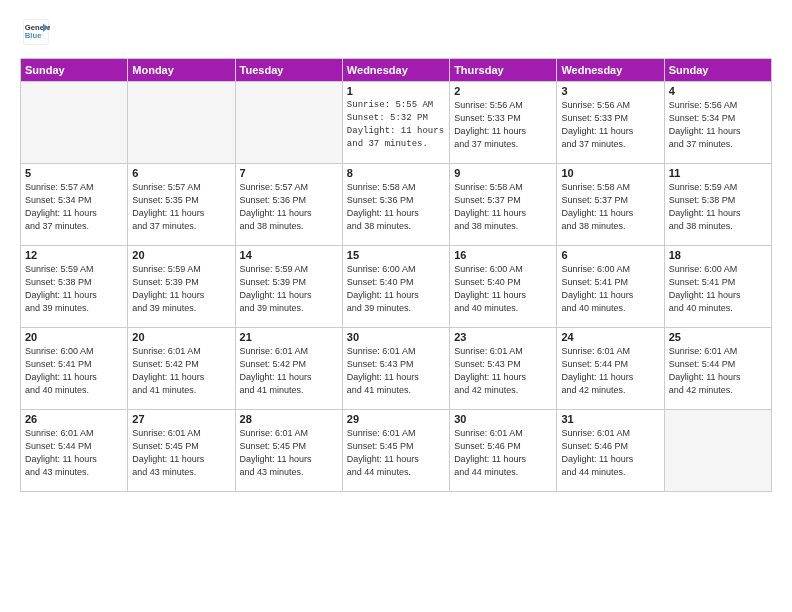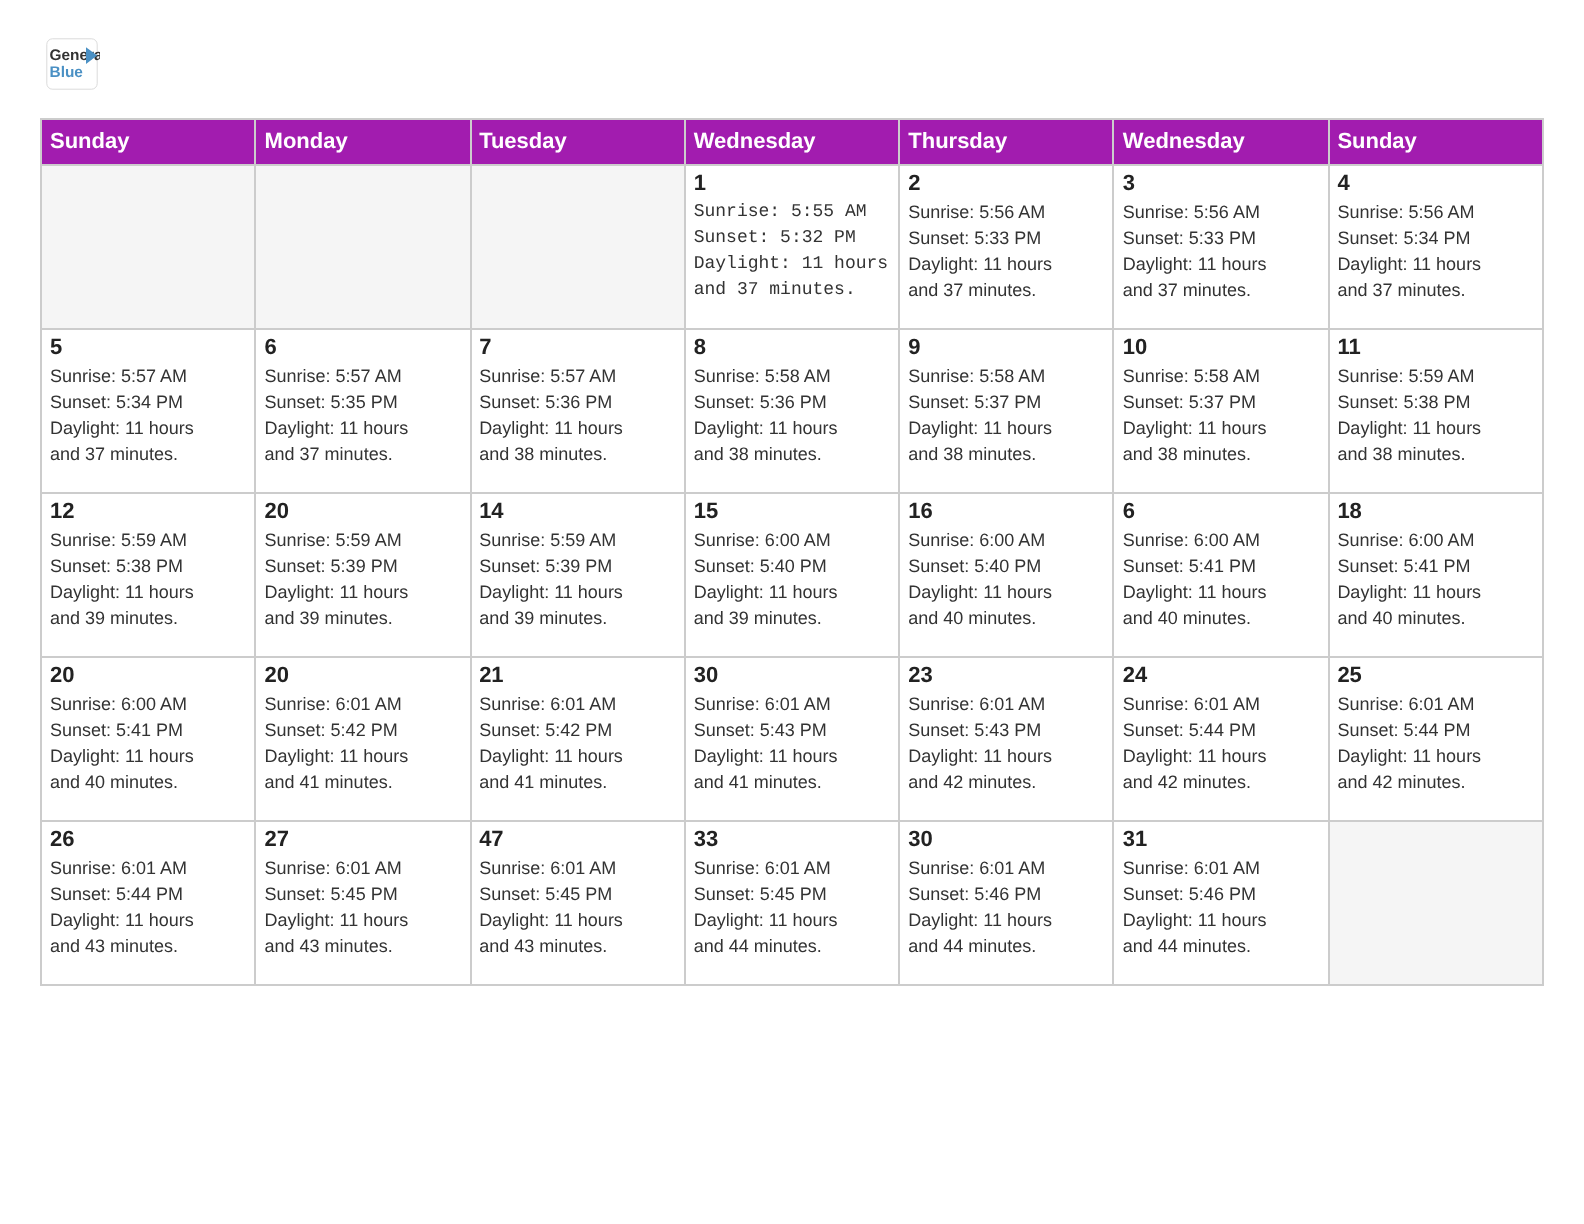--- a/index.html
+++ b/index.html
@@ -316,28 +316,28 @@
 and 43 minutes.</div>
           </td>
           <td>
             <span class="day-num">27</span>
             <div class="day-info" style="white-space: pre-line;">Sunrise: 6:01 AM
 Sunset: 5:45 PM
 Daylight: 11 hours
 and 43 minutes.</div>
           </td>
           <td>
-            <span class="day-num">47</span>
+            <span class="day-num">28</span>
             <div class="day-info" style="white-space: pre-line;">Sunrise: 6:01 AM
 Sunset: 5:45 PM
 Daylight: 11 hours
 and 43 minutes.</div>
           </td>
           <td>
-            <span class="day-num">33</span>
+            <span class="day-num">29</span>
             <div class="day-info" style="white-space: pre-line;">Sunrise: 6:01 AM
 Sunset: 5:45 PM
 Daylight: 11 hours
 and 44 minutes.</div>
           </td>
           <td>
             <span class="day-num">30</span>
             <div class="day-info" style="white-space: pre-line;">Sunrise: 6:01 AM
 Sunset: 5:46 PM
 Daylight: 11 hours

